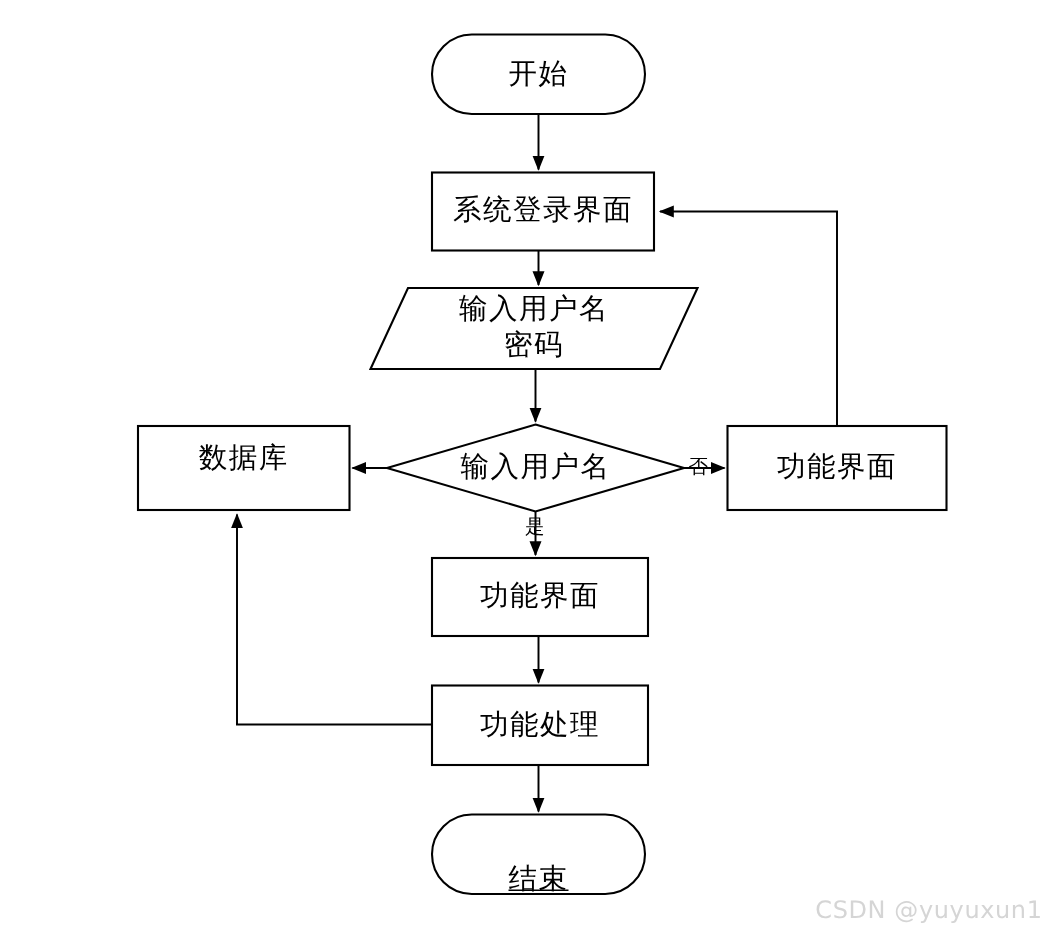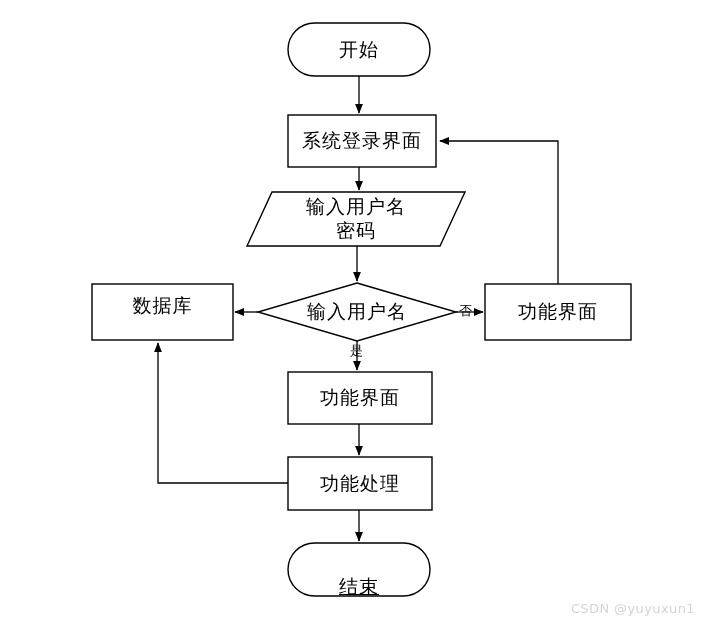--- a/index.html
+++ b/index.html
@@ -46,21 +46,21 @@
     font-family: "Liberation Serif", "DejaVu Serif", serif;
     font-size: 13px;
     line-height: 1;
   }
   .watermark {
     position: absolute;
     right: 12px;
     bottom: 8px;
     color: #d5d5d5;
     font-family: "DejaVu Sans", "Liberation Sans", sans-serif;
-    font-size: 13px;
+    font-size: 16px;
     letter-spacing: 0.4px;
     user-select: none;
   }
 </style>
 </head>
 <body>
 
 <div id="canvas">
 
   <svg id="flow-svg" viewBox="0 0 707 624">

